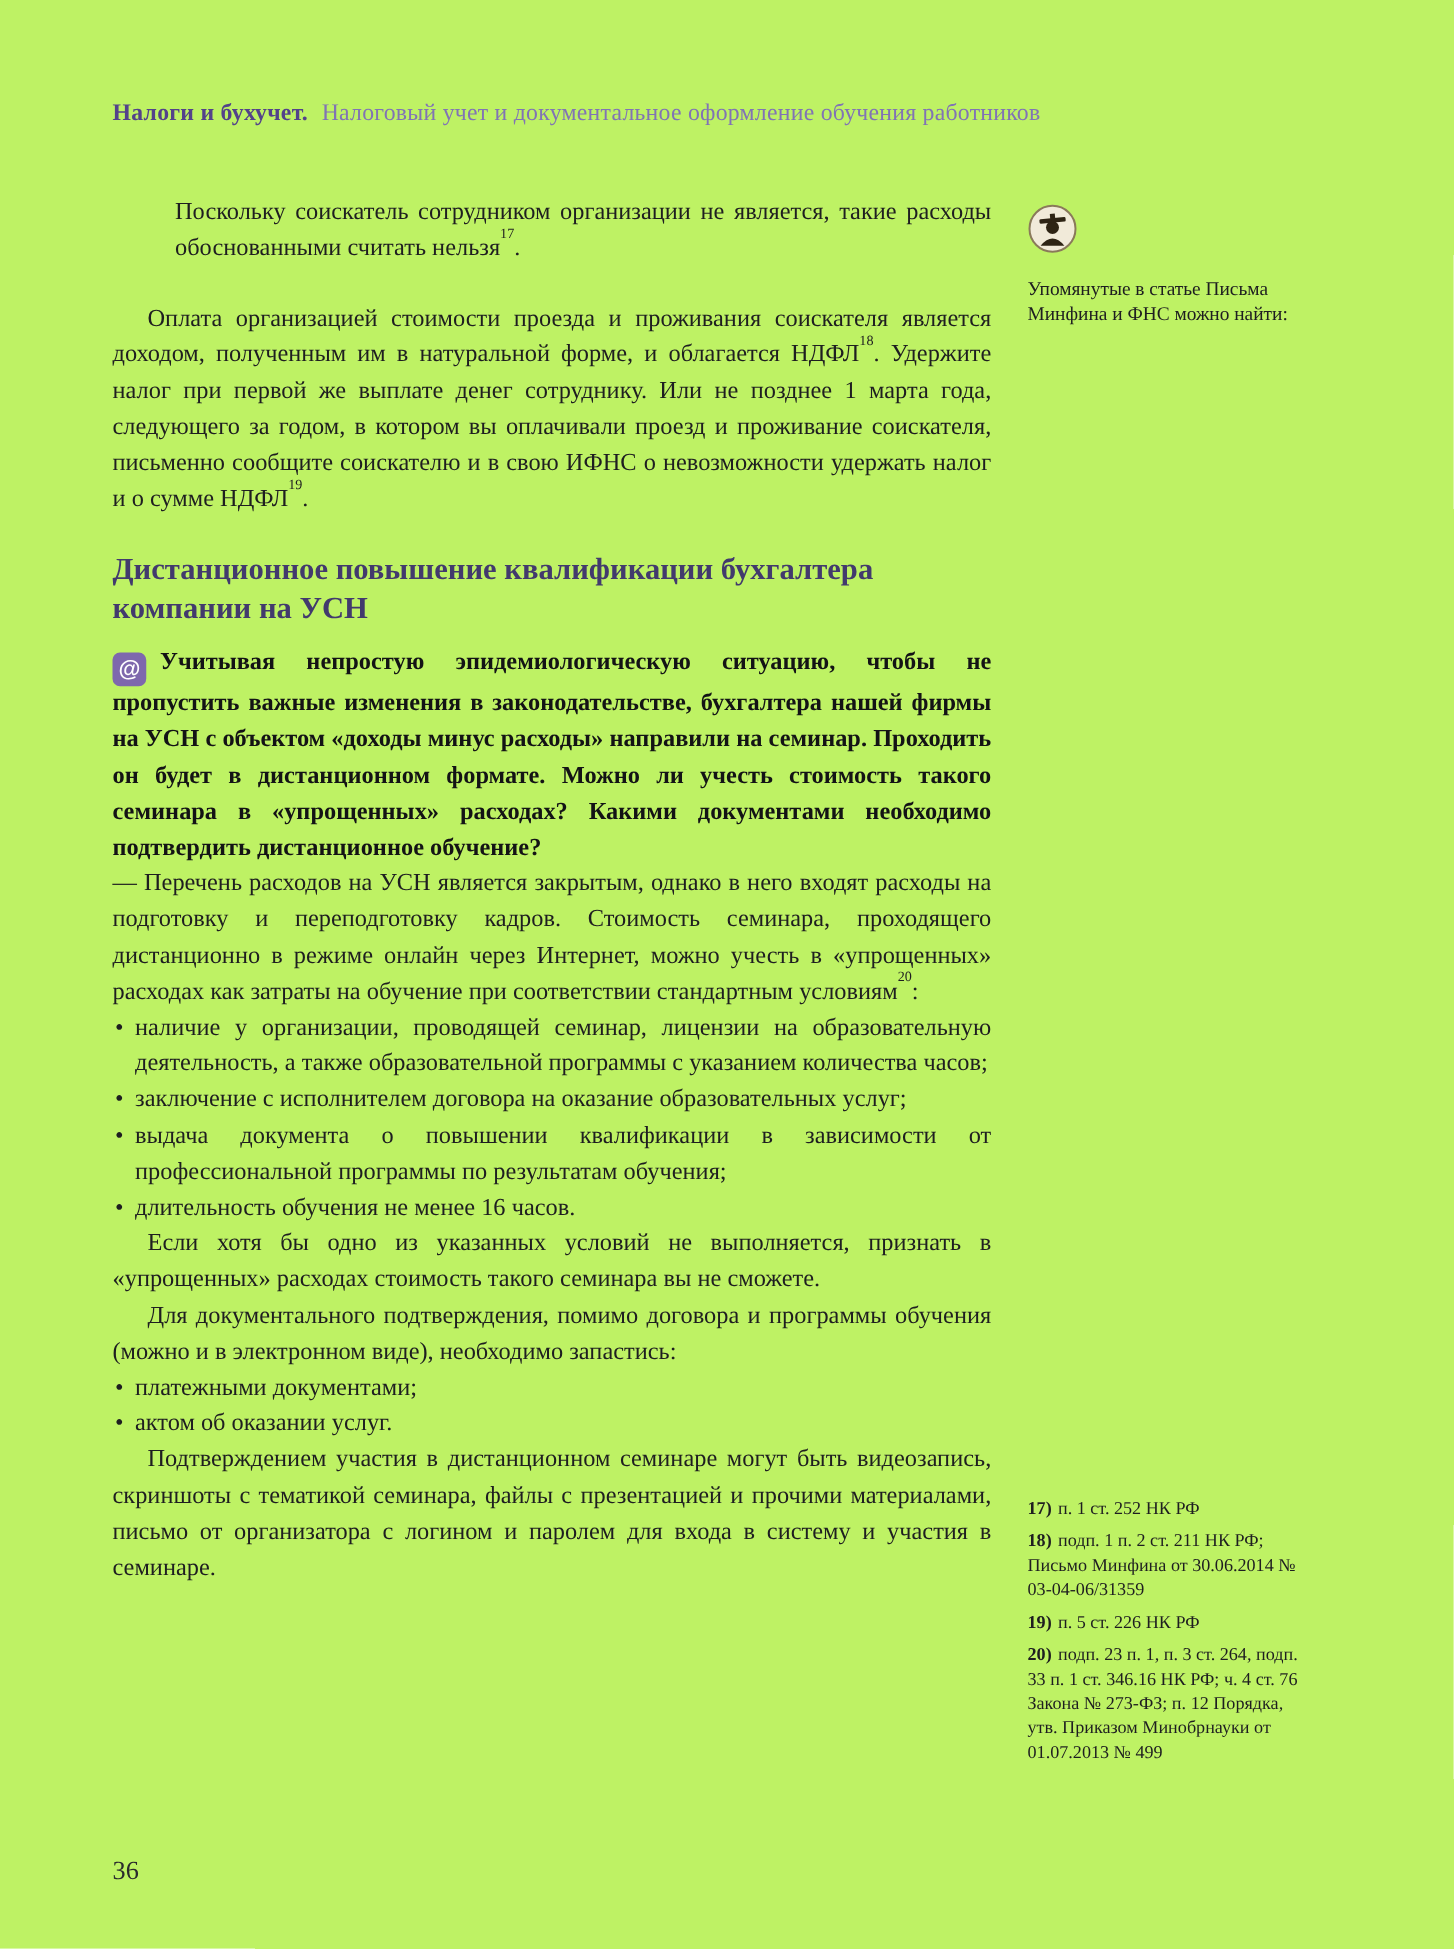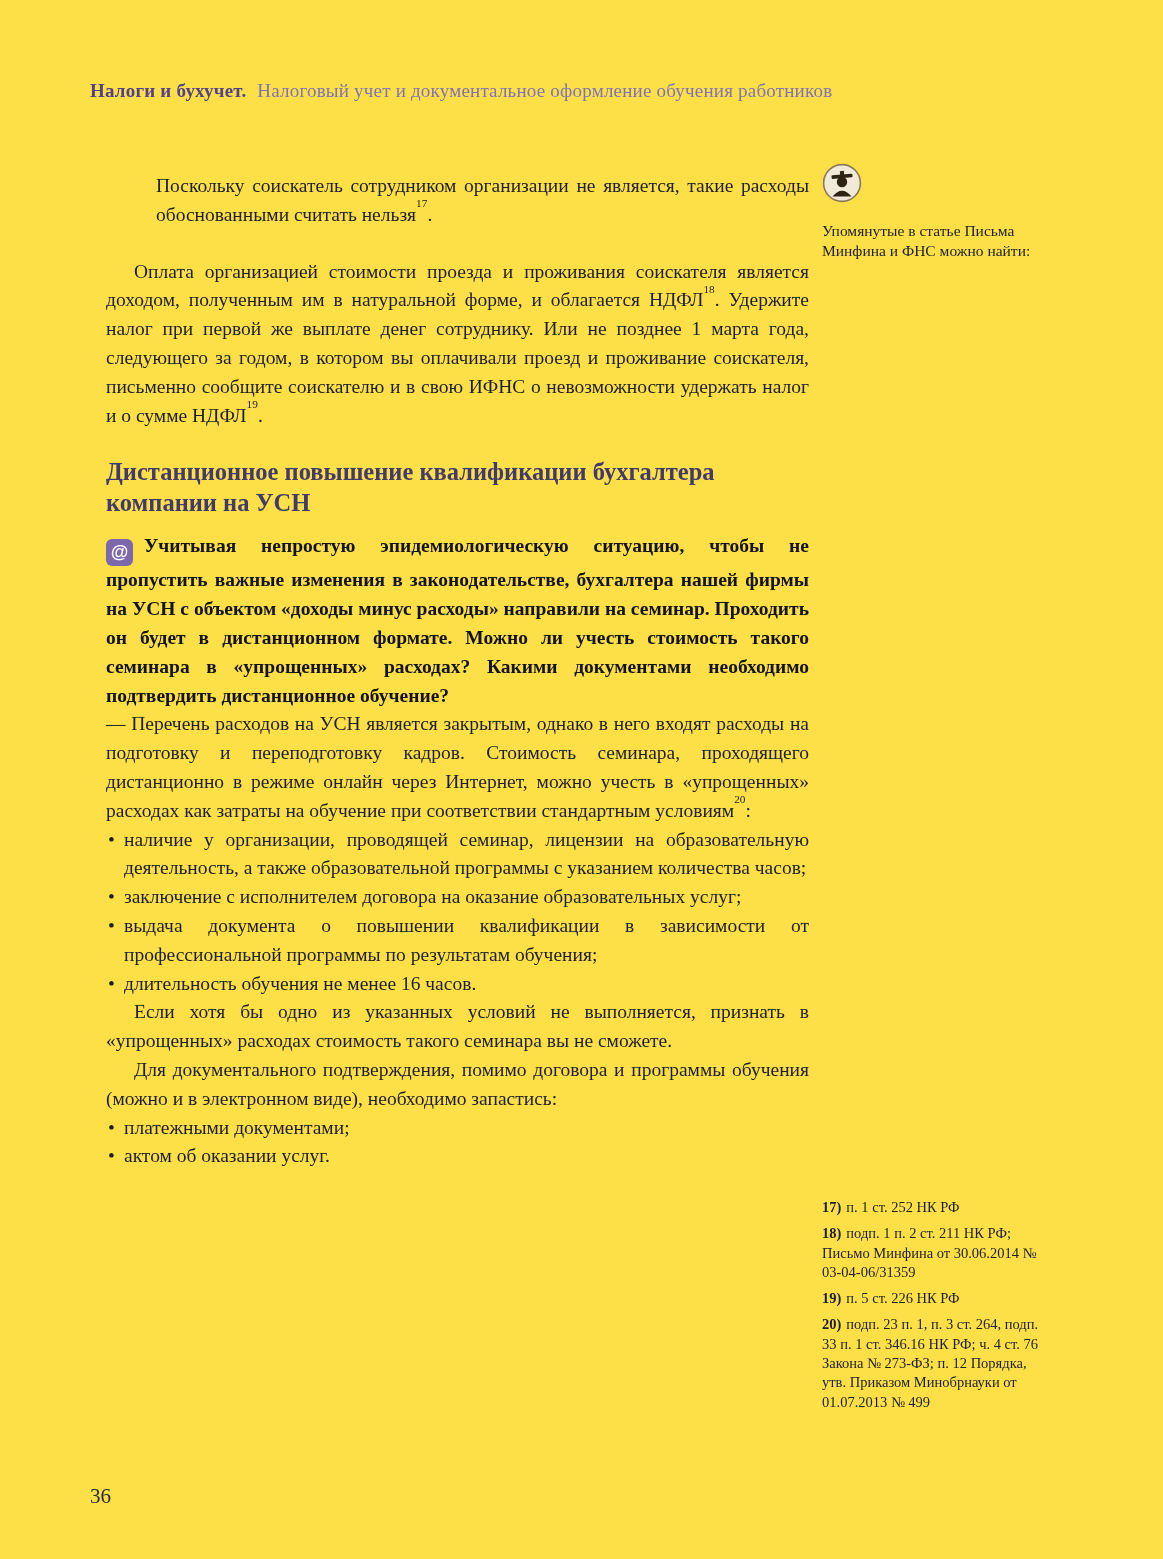--- a/index.html
+++ b/index.html
@@ -1,46 +1,45 @@
 <!DOCTYPE html>
 <html lang="ru"><head>
 <meta charset="utf-8">
 <style>
   * { margin: 0; padding: 0; box-sizing: border-box; }
   html, body { background: #ffffff; }
   .page {
     position: relative;
     width: 1163px;
     height: 1559px;
-    background: #fde047;
+    background: #bef264;
     font-family: "Liberation Serif", "DejaVu Serif", serif;
     color: #1e1e20;
     overflow: hidden;
   }
 
   
   .header {
     position: absolute;
     left: 90px; top: 80px;
     font-size: 19px;
     letter-spacing: 0.2px;
     white-space: nowrap;
   }
   .header .brand { font-weight: bold; color: #53428a; margin-right: 6px; }
   .header .subtitle { color: #8173b5; }
 
   
   .main-col {
     position: absolute;
-    left: 90px; top: 172px;
+    left: 90px; top: 156px;
     width: 703px;
     font-size: 19.5px;
     line-height: 28.8px;
     text-align: justify;
-    margin-left: 16px;
   }
   .quote {
     padding-left: 50px;
     margin-bottom: 28px;
   }
   .para.indent { text-indent: 28px; }
 
   .section-heading {
     font-size: 24.5px;
     line-height: 31px;
@@ -152,20 +151,21 @@
 
     <p class="para indent">Если хотя бы одно из указанных условий не выполняется, признать в «упрощенных» расходах стоимость такого семинара вы не сможете.</p>
 
     <p class="para indent">Для документального подтверждения, помимо договора и программы обучения (можно и в электронном виде), необходимо запастись:</p>
 
     <ul class="docs-list">
       <li>платежными документами;</li>
       <li>актом об оказании услуг.</li>
     </ul>
 
+    <p class="para indent">Подтверждением участия в дистанционном семинаре могут быть видеозапись, скриншоты с тематикой семинара, файлы с презентацией и прочими материалами, письмо от организатора с логином и паролем для входа в систему и участия в семинаре.</p>
 
   </div>
 
   <aside class="side-note">
     <div class="icon-wrap">
       <svg width="40" height="40" viewBox="0 0 40 40" aria-hidden="true">
         <circle cx="20" cy="20" r="18.4" fill="#f1ead9" stroke="#8a7a5a" stroke-width="1.6"></circle>
         <g fill="#2e2414">
           <circle cx="20" cy="19" r="5.2"></circle>
           <rect x="9.5" y="11.5" width="21" height="3.6" rx="1" transform="rotate(-5 20 13)"></rect>

